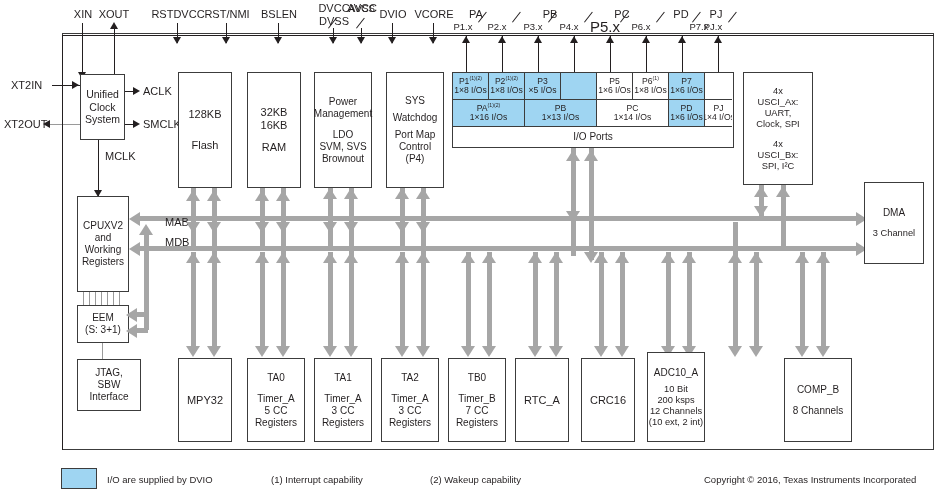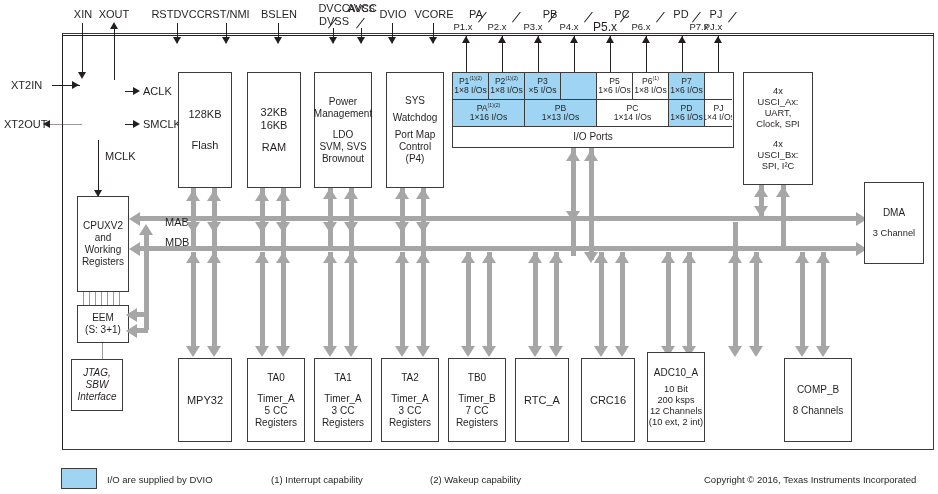--- a/index.html
+++ b/index.html
@@ -175,21 +175,21 @@
   <div class="vline" style="left:538px;top:36px;height:46px;"></div>
   <div class="arrow-u" style="left:534px;top:36px;"></div>
   <div class="arrow-d" style="left:534px;top:74px;"></div>
 
   <div class="lbl c" style="left:569px;top:21px;font-size:9.5px;">P4.x</div>
   <div class="slash" style="left:584px;top:22px;"></div>
   <div class="vline" style="left:574px;top:36px;height:46px;"></div>
   <div class="arrow-u" style="left:570px;top:36px;"></div>
   <div class="arrow-d" style="left:570px;top:74px;"></div>
 
-  <div class="lbl c" style="left:605px;top:21px;font-size:12px;">P5.x</div>
+  <div class="lbl c" style="left:605px;top:21px;font-size:15px;">P5.x</div>
   <div class="slash" style="left:620px;top:22px;"></div>
   <div class="vline" style="left:610px;top:36px;height:46px;"></div>
   <div class="arrow-u" style="left:606px;top:36px;"></div>
   <div class="arrow-d" style="left:606px;top:74px;"></div>
 
   <div class="lbl c" style="left:641px;top:21px;font-size:9.5px;">P6.x</div>
   <div class="slash" style="left:656px;top:22px;"></div>
   <div class="vline" style="left:646px;top:36px;height:46px;"></div>
   <div class="arrow-u" style="left:642px;top:36px;"></div>
   <div class="arrow-d" style="left:642px;top:74px;"></div>
@@ -207,20 +207,25 @@
   <div class="arrow-d" style="left:714px;top:74px;"></div>
 
   <div class="lbl" style="left:11px;top:79px;">XT2IN</div>
   <div class="hline" style="left:52px;top:85px;width:28px;"></div>
   <div class="arrow-r" style="left:72px;top:81px;"></div>
 
   <div class="lbl" style="left:4px;top:118px;">XT2OUT</div>
   <div class="hline" style="left:50px;top:124px;width:32px;background:#9a9a9a;"></div>
   <div class="arrow-l" style="left:43px;top:120px;"></div>
 
+  <div class="box" style="left:80px;top:74px;width:45px;height:66px;">
+    <div>Unified</div>
+    <div>Clock</div>
+    <div>System</div>
+  </div>
 
   <div class="hline" style="left:125px;top:91px;width:12px;"></div>
   <div class="arrow-r" style="left:133px;top:87px;"></div>
   <div class="lbl" style="left:143px;top:85px;">ACLK</div>
 
   <div class="hline" style="left:125px;top:124px;width:12px;"></div>
   <div class="arrow-r" style="left:133px;top:120px;"></div>
   <div class="lbl" style="left:143px;top:118px;">SMCLK</div>
 
   <div class="vline" style="left:98px;top:140px;height:56px;"></div>
@@ -346,21 +351,21 @@
       <i style="left:36px;"></i>
   </div>
 
   <div class="box" style="left:77px;top:305px;width:52px;height:38px;">
     <div class="mid">EEM</div>
     <div class="mid">(S: 3+1)</div>
   </div>
 
   <div class="thin-conn" style="left:102px;top:343px;height:16px;"></div>
 
-  <div class="box" style="left:71px;top:359px;width:52px;height:52px;font-style:italic;">
+  <div class="box" style="left:77px;top:359px;width:64px;height:52px;">
     <div class="mid">JTAG,</div>
     <div class="mid">SBW</div>
     <div class="mid">Interface</div>
   </div>
 
   <div class="gbar" style="left:140px;top:216px;width:719px;"></div>
   <div class="ga-l" style="left:129px;top:212px;"></div>
   <div class="ga-r" style="left:856px;top:212px;"></div>
   <div class="buslabel" style="left:165px;top:216px;">MAB</div>
 

